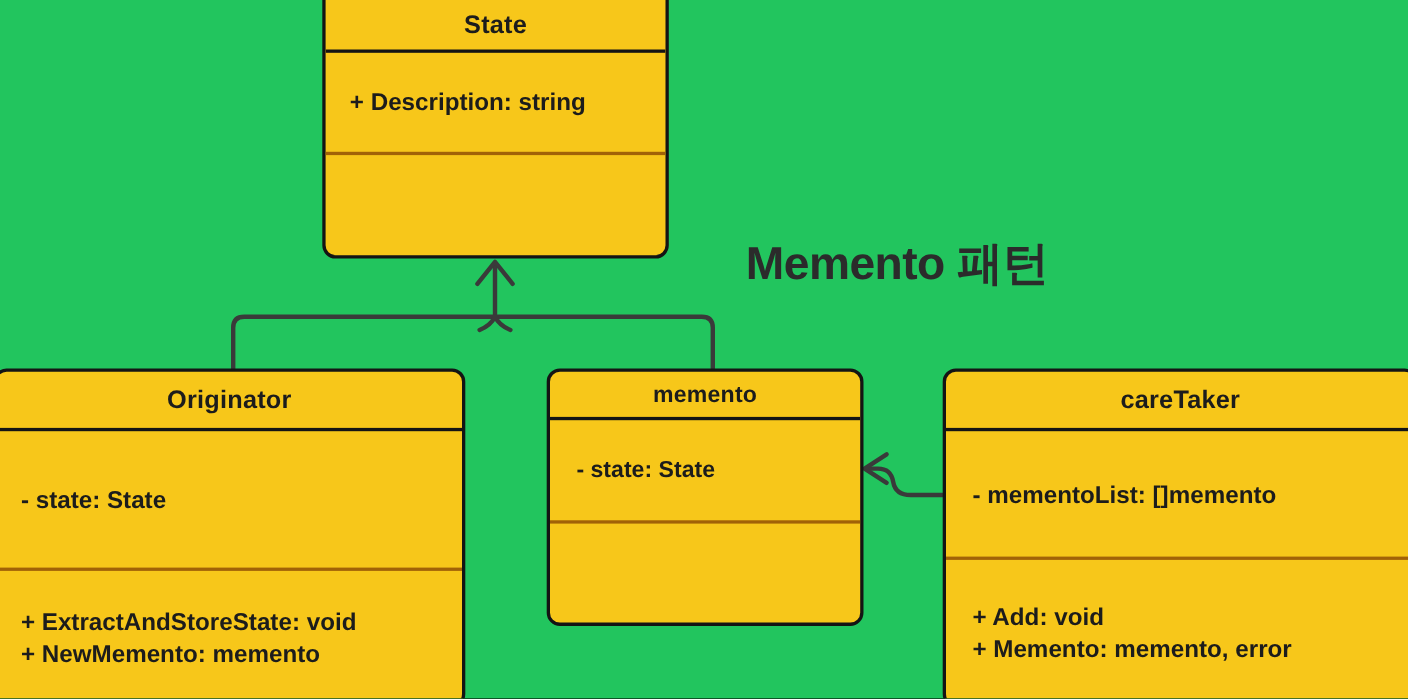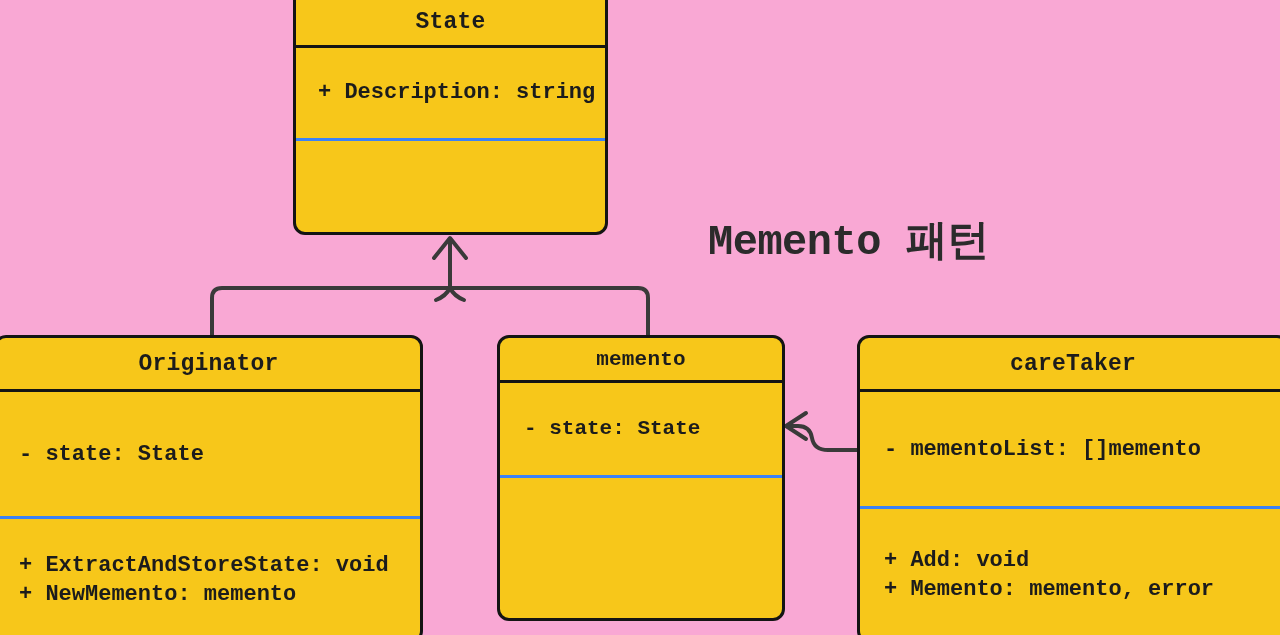--- a/index.html
+++ b/index.html
@@ -4,23 +4,23 @@
 <style>
   html, body {
     margin: 0;
     padding: 0;
     background: #000000;
   }
   #canvas {
     position: relative;
     width: 1280px;
     height: 635px;
-    background: #f9a8d4;
+    background: #22c55e;
     overflow: hidden;
-    font-family: Liberation Mono, monospace;
+    font-family: Liberation Sans, sans-serif;
   }
 
   
   .uml-box {
     position: absolute;
     background: #F7C71A;
     border: 3px solid #141414;
     border-radius: 12px;
     box-sizing: border-box;
     display: flex;
@@ -41,21 +41,21 @@
   .uml-section {
     box-sizing: border-box;
     display: flex;
     flex-direction: column;
     justify-content: center;
     padding-left: 22px;
     color: #1c1c1c;
     font-weight: bold;
   }
   .uml-section.divided {
-    border-bottom: 3px solid #3b82f6;
+    border-bottom: 3px solid #a16207;
   }
   .uml-row {
     white-space: nowrap;
     line-height: 1.32;
   }
 
   
   #box-state {
     left: 293px;
     top: -22px;
@@ -73,21 +73,21 @@
     height: 308px;
   }
   #box-originator .uml-header { height: 55px; font-size: 23px; }
   #box-originator .sec-attrs { height: 128px; font-size: 22px; }
   #box-originator .sec-ops  { height: 122px; font-size: 22px; }
 
   #box-memento {
     left: 497px;
     top: 335px;
     width: 288px;
-    height: 286px;
+    height: 234px;
   }
   #box-memento .uml-header { height: 45px; font-size: 21px; }
   #box-memento .sec-attrs { height: 95px; font-size: 21px; padding-left: 24px; }
   #box-memento .sec-ops  { height: 91px; }
 
   #box-caretaker {
     left: 857px;
     top: 335px;
     width: 432px;
     height: 308px;
@@ -99,21 +99,20 @@
   
   #diagram-title {
     position: absolute;
     left: 678px;
     top: 212px;
     font-size: 42px;
     font-weight: bold;
     color: #2b2b2b;
     letter-spacing: -0.5px;
     white-space: nowrap;
-    margin-left: 30px;
   }
 
   
   #connectors {
     position: absolute;
     left: 0;
     top: 0;
     width: 1280px;
     height: 635px;
     pointer-events: none;

